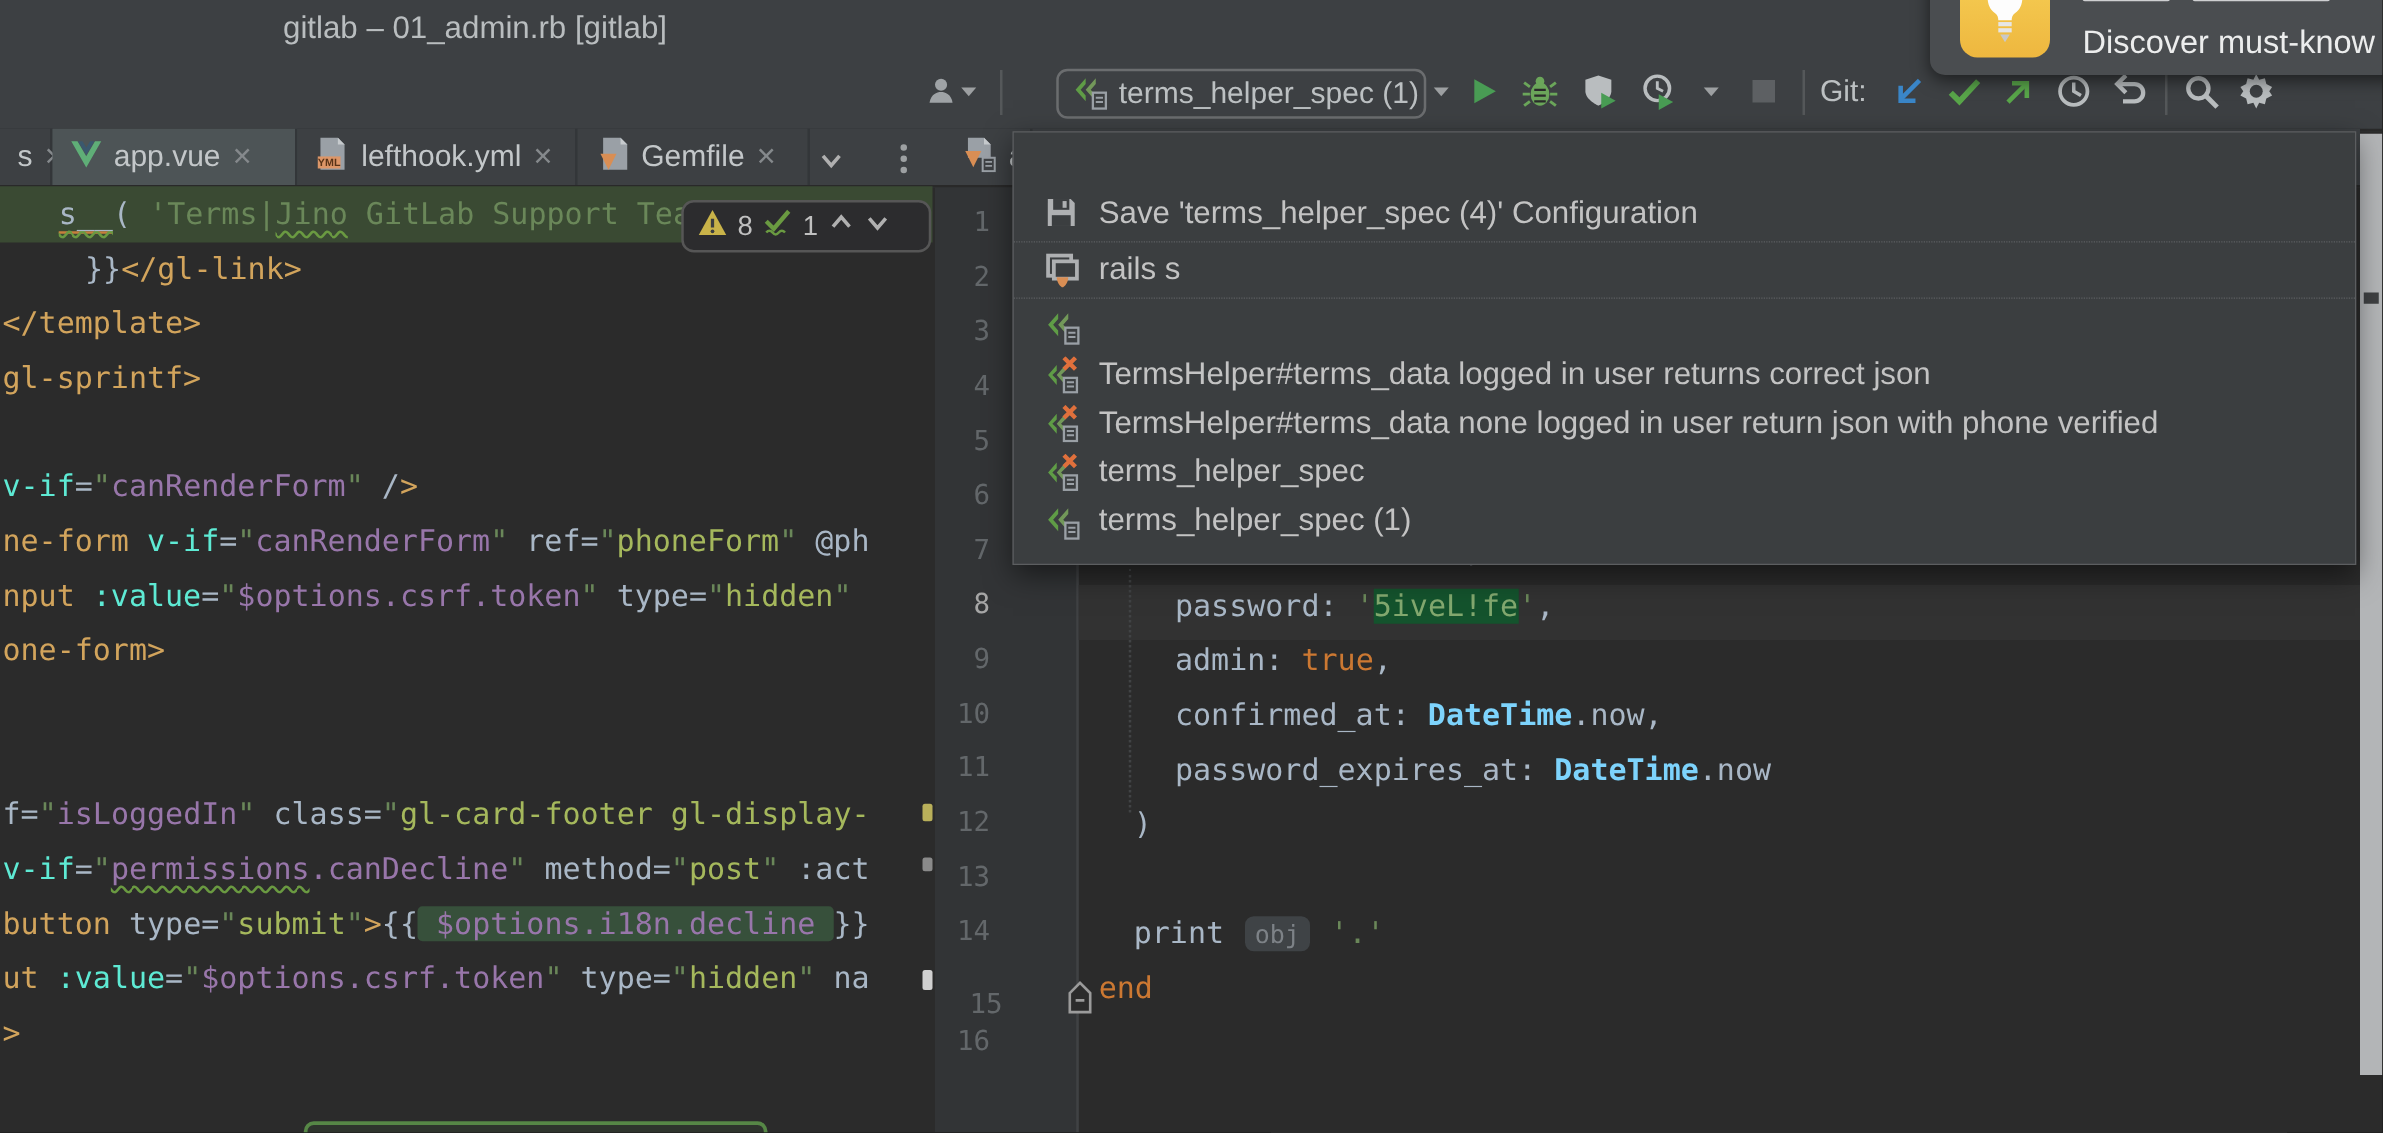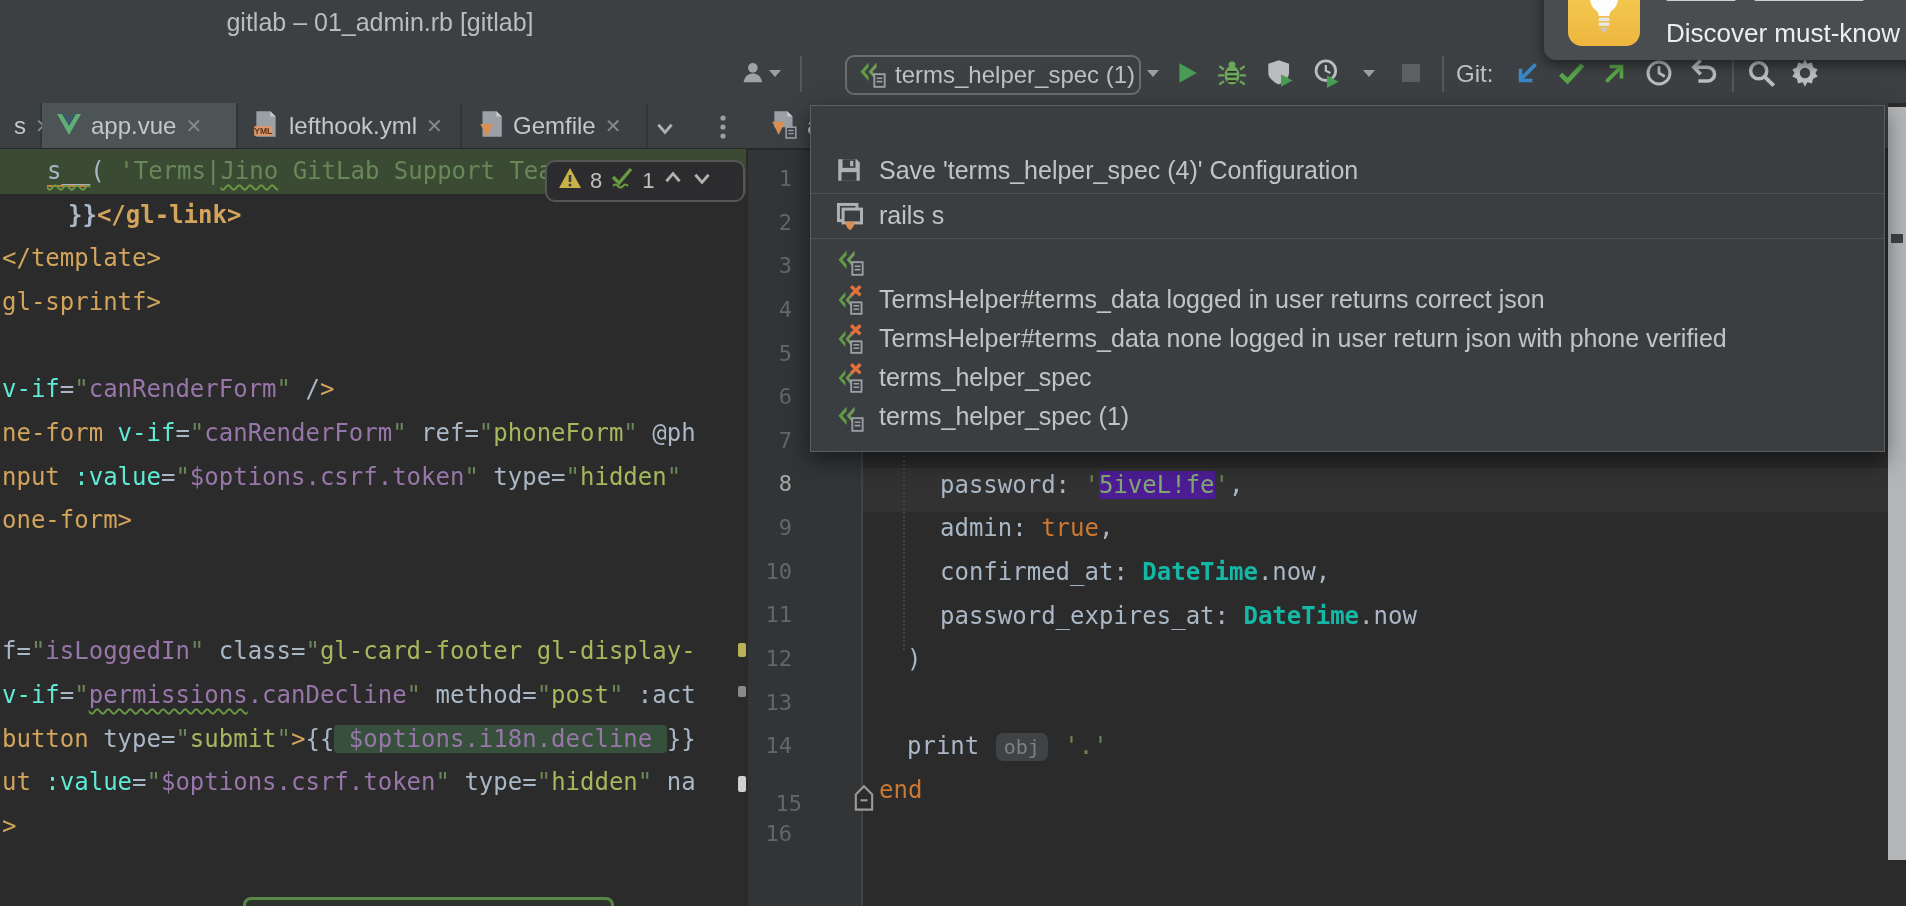--- a/index.html
+++ b/index.html
@@ -27,22 +27,22 @@
   .tab{position:absolute;top:0;height:45px;display:flex;align-items:center;gap:9px;padding:0 14px;
        border-right:2px solid #333639;box-sizing:border-box;cursor:default;}
   .tab.active{background:#4d5456;}
   .tab .tlabel{color:#c3c7c9;font-size:24px;white-space:nowrap;}
   .xicon{color:#85898c;font-size:20px;line-height:20px;}
   
   .codeline{position:absolute;height:34px;font-family:"DejaVu Sans Mono",monospace;font-size:24px;
             white-space:pre;color:#a9b7c6;}
   .c-plain{color:#a9b7c6}.c-tag{color:#d2a45c}.c-dir{color:#5eead4}.c-expr{color:#9876aa}
   .c-str{color:#6a8759}.c-lime{color:#a5b85c}.c-kw{color:#cc7832}
-  .c-const{color:#14b8a6;font-weight:bold}
-  .c-sel{background:#4c1d95;color:#83a86f}
+  .c-const{color:#7dd3fc;font-weight:bold}
+  .c-sel{background:#14532d;color:#83a86f}
   .c-inlay{background:#3f4346;color:#7d8287;font-size:20px;border-radius:7px;padding:2px 8px;margin:0 2px;}
   .wavy{text-decoration:underline wavy #6a9a41 1.5px;text-underline-offset:5px;}
   .uline{border-bottom:2px solid #c77f3c;}
   .hl{background:#37503b;border-radius:4px;}
   #lband{left:0;top:149px;width:746px;height:45px;background:#3a4a33;}
   #curline{left:863px;top:468px;width:1025px;height:44px;background:#323232;}
   #rgutter{left:748px;top:150px;width:115px;height:756px;background:#323436;border-right:2px solid #404244;box-sizing:border-box;}
   .lnum{position:absolute;width:42px;text-align:right;font-family:"DejaVu Sans Mono",monospace;
         font-size:22px;color:#63676a;}
   .lnum.cur{color:#a6a6a6;}
@@ -249,21 +249,21 @@
             <rect x="15" y="17" width="9" height="10" fill="#3d4043" stroke="#9aa0a6" stroke-width="1.5"></rect>
             <path d="M17 20h5M17 23h5" stroke="#9aa0a6" stroke-width="1.3"></path>
           </svg></div>
         <span class="tlabel">a</span>
       </div>
     </div>
 
   <div class="abs" id="lband"></div>
   <div class="abs" id="left-editor" style="left:0;top:158px;width:746px;height:584px;padding-left:22px;">
       <div class="codeline" style="left: 47px; top: -1px;"><span class="c-plain wavy uline">s__</span><span class="c-plain">( </span><span class="c-str">'Terms|</span><span class="c-str wavy">Jino</span><span class="c-str"> GitLab Support Tea</span></div>
-      <div class="codeline" style="left: 68px; top: 43px; font-weight: bold;"><span class="c-plain">}}</span><span class="c-tag">&lt;/gl-link&gt;</span></div>
+      <div class="codeline" style="left: 68px; top: 43px;"><span class="c-plain">}}</span><span class="c-tag">&lt;/gl-link&gt;</span></div>
       <div class="codeline" style="left: 2px; top: 86px;"><span class="c-tag">&lt;/template&gt;</span></div>
       <div class="codeline" style="left: 2px; top: 130px;"><span class="c-tag">gl-sprintf&gt;</span></div>
       <div class="codeline" style="left: 2px; top: 217px;"><span class="c-dir">v-if</span><span class="c-plain">=</span><span class="c-str">"</span><span class="c-expr">canRenderForm</span><span class="c-str">"</span><span class="c-plain"> /</span><span class="c-tag">&gt;</span></div>
       <div class="codeline" style="left: 2px; top: 261px;"><span class="c-tag">ne-form </span><span class="c-dir">v-if</span><span class="c-plain">=</span><span class="c-str">"</span><span class="c-expr">canRenderForm</span><span class="c-str">"</span><span class="c-plain"> ref=</span><span class="c-str">"</span><span class="c-lime">phoneForm</span><span class="c-str">"</span><span class="c-plain"> @ph</span></div>
       <div class="codeline" style="left: 2px; top: 305px;"><span class="c-tag">nput </span><span class="c-dir">:value</span><span class="c-plain">=</span><span class="c-str">"</span><span class="c-expr">$options.csrf.token</span><span class="c-str">"</span><span class="c-plain"> type=</span><span class="c-str">"</span><span class="c-lime">hidden</span><span class="c-str">"</span></div>
       <div class="codeline" style="left: 2px; top: 348px;"><span class="c-tag">one-form&gt;</span></div>
       <div class="codeline" style="left: 2px; top: 479px;"><span class="c-plain">f=</span><span class="c-str">"</span><span class="c-expr">isLoggedIn</span><span class="c-str">"</span><span class="c-plain"> class=</span><span class="c-str">"</span><span class="c-lime">gl-card-footer gl-display-</span></div>
       <div class="codeline" style="left: 2px; top: 523px;"><span class="c-dir">v-if</span><span class="c-plain">=</span><span class="c-str">"</span><span class="c-expr wavy">permissions</span><span class="c-expr">.canDecline</span><span class="c-str">"</span><span class="c-plain"> method=</span><span class="c-str">"</span><span class="c-lime">post</span><span class="c-str">"</span><span class="c-plain"> :act</span></div>
       <div class="codeline" style="left: 2px; top: 567px;"><span class="c-tag">button </span><span class="c-plain">type=</span><span class="c-str">"</span><span class="c-lime">submit</span><span class="c-str">"</span><span class="c-tag">&gt;</span><span class="c-plain">{{</span><span class="c-expr hl"> $options.i18n.decline </span><span class="c-plain">}}</span></div>
       <div class="codeline" style="left: 2px; top: 610px;"><span class="c-tag">ut </span><span class="c-dir">:value</span><span class="c-plain">=</span><span class="c-str">"</span><span class="c-expr">$options.csrf.token</span><span class="c-str">"</span><span class="c-plain"> type=</span><span class="c-str">"</span><span class="c-lime">hidden</span><span class="c-str">"</span><span class="c-plain"> na</span></div>

